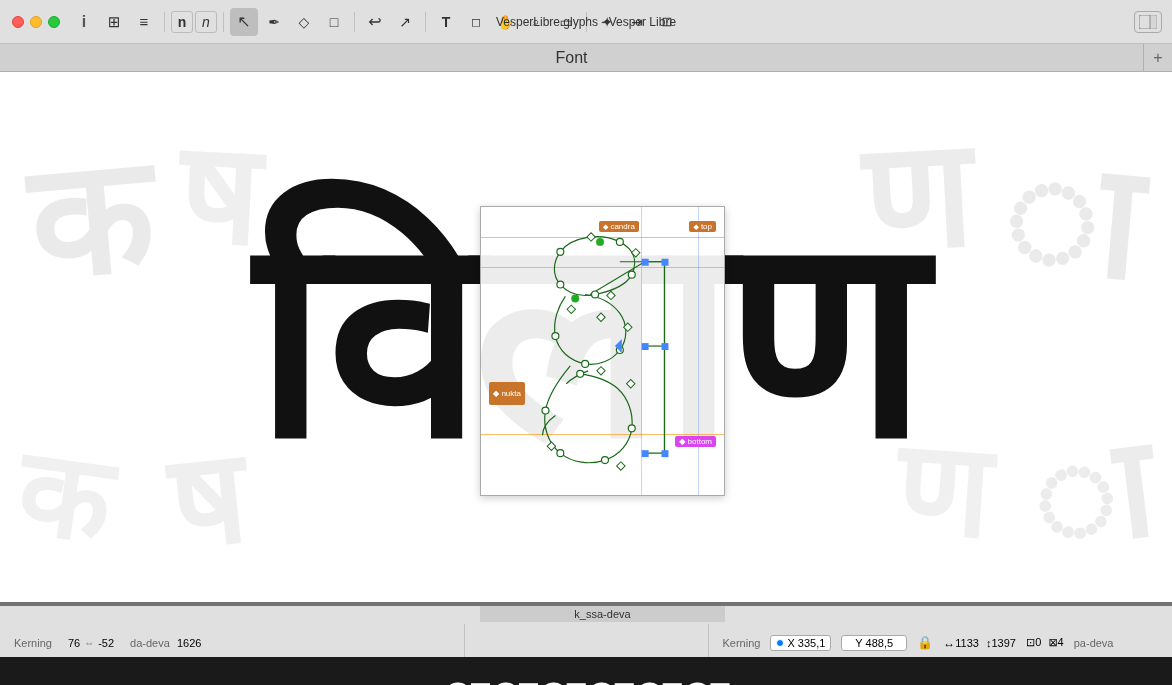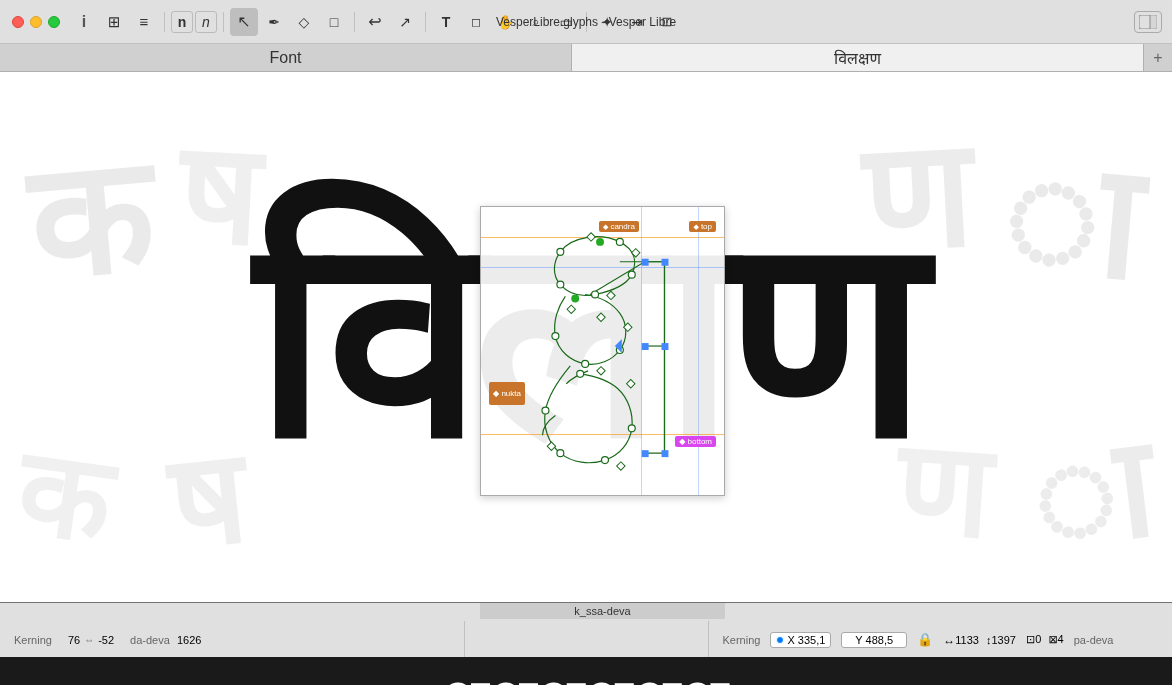--- a/index.html
+++ b/index.html
@@ -229,23 +229,20 @@
       <rect x="0" y="0" width="18" height="14" rx="2" fill="none" stroke="#888" stroke-width="1"></rect>
       <rect x="11" y="0" width="7" height="14" rx="0" fill="#ccc" opacity="0.5"></rect>
       <line x1="11" y1="0" x2="11" y2="14" stroke="#888" stroke-width="1"></line>
     </svg>
   </div>
 </div>
 
 <div class="tabbar">
   <div class="tab">
     <span>Font</span>
-  </div>
-  <div class="tab active">
-    <span>विलक्षण</span>
   </div>
   <div class="tab-add">+</div>
 </div>
 
 <div class="main-area">
 
   <div class="bg-devanagari">
     <span style="color:#111;">विलाण</span>
   </div>
 
@@ -336,21 +333,21 @@
       </svg>
 
       <div class="anchor-label" style="top:14px;left:118px;font-size:8px;background:#c8742a;">candra</div>
       <div class="anchor-label" style="top:14px;right:8px;font-size:8px;background:#c8742a;">top</div>
       <div style="position:absolute;bottom:48px;right:8px;background:#d946ef;color:white;font-size:8px;padding:1px 4px;border-radius:2px;">◆ bottom</div>
       <div style="position:absolute;bottom:90px;left:8px;background:#c8742a;color:white;font-size:8px;padding:7px 4px;border-radius:2px;">◆ nukta</div>
     </div>
   </div>
 </div>
 
-<div style="height:55px;background:#e0e0e0;border-top:1px solid #737373;position:relative;">
+<div style="height:55px;background:#e0e0e0;border-top:4px solid #737373;position:relative;">
 
   <div style="position:absolute;top:0;left:480px;width:245px;background:#cccccc;text-align:center;font-size:11px;color:#333;padding:2px 0;">k_ssa-deva</div>
 
   <div class="info-rows" style="margin-top:18px;display:flex;height:37px;">
 
     <div style="flex:1;display:flex;align-items:center;padding:0 14px;gap:16px;font-size:11px;">
       <div>
         <span style="color:#666;">Kerning</span>
       </div>
       <div style="display:flex;align-items:center;gap:4px;">

